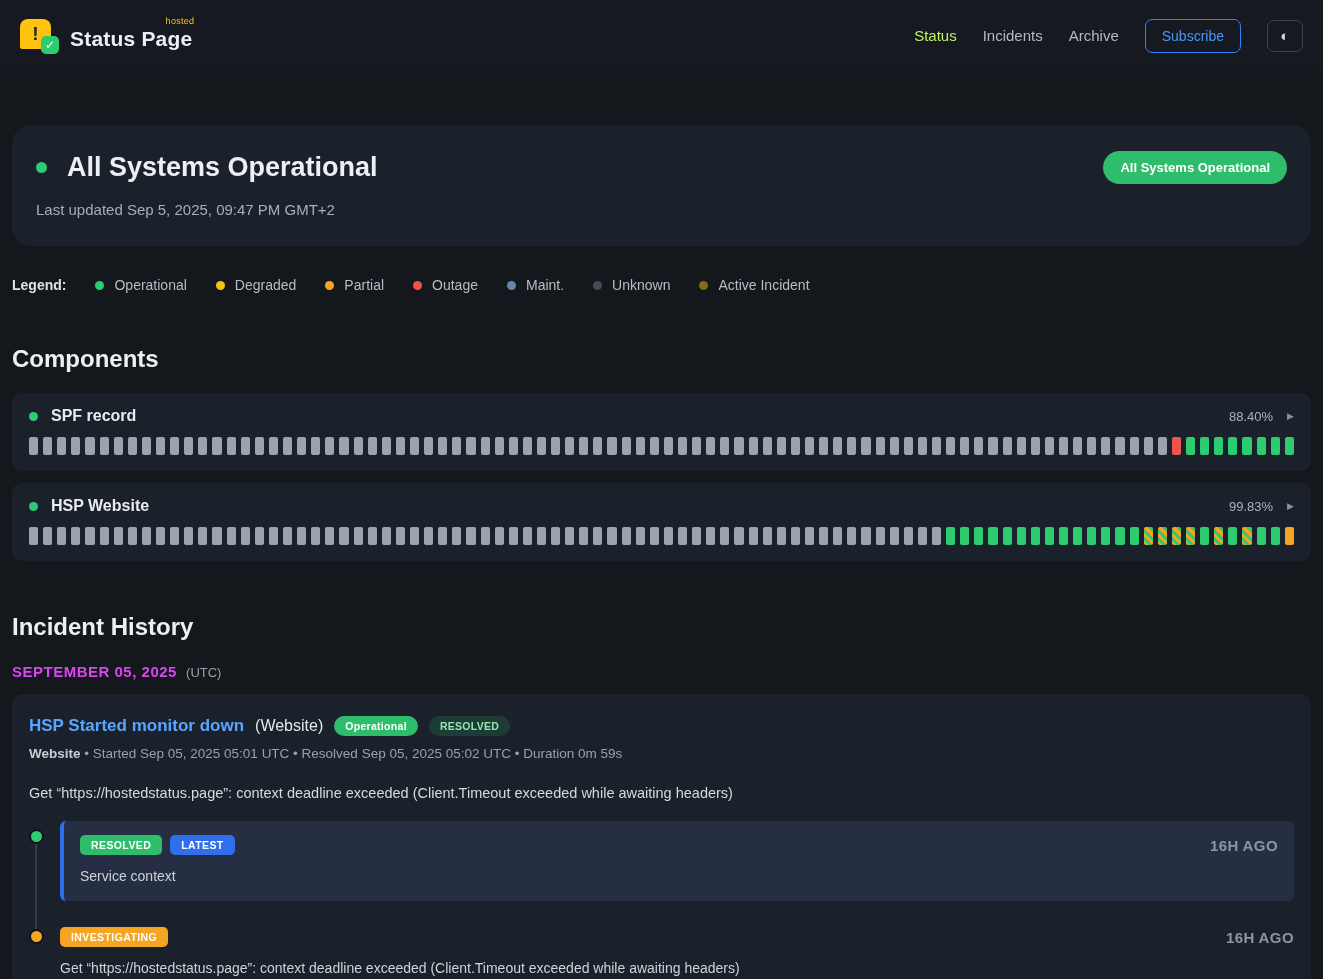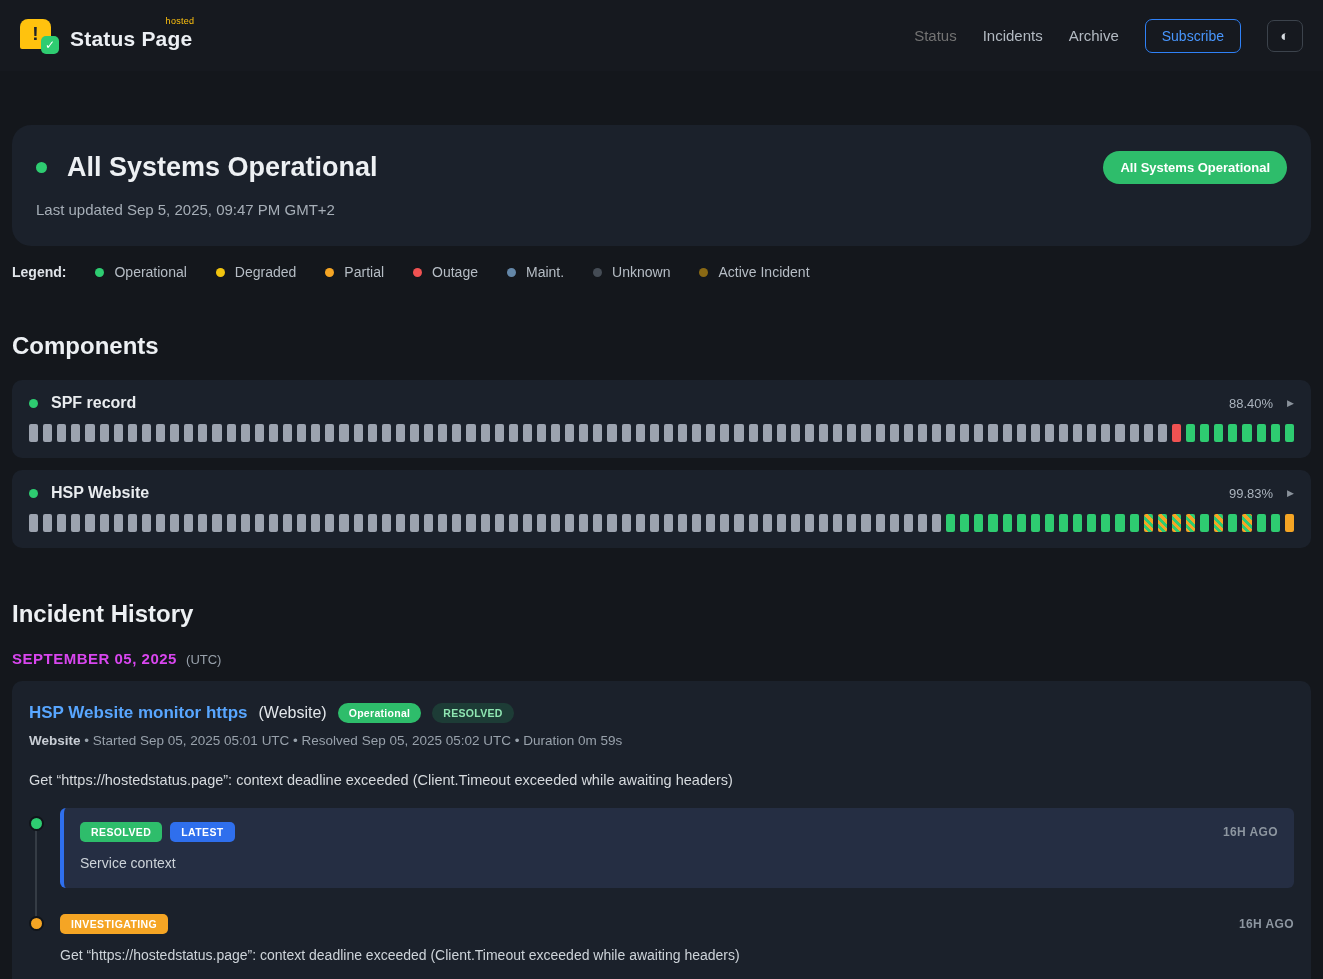--- a/index.html
+++ b/index.html
@@ -20,34 +20,34 @@
   .topbar{height:71px;background:var(--header-bg);display:flex;align-items:center;justify-content:space-between;padding:0 20px;}
   .brand{display:flex;align-items:center;gap:10px;cursor:pointer;}
   .logo{width:40px;height:40px;position:relative;flex-shrink:0;}
   .logo-bubble{position:absolute;left:0;top:3px;width:31px;height:30px;background:var(--brand-yellow);border-radius:8px 8px 8px 2px;color:#20242a;font-weight:bold;font-size:19px;display:flex;align-items:center;justify-content:center;}
   .logo-check{position:absolute;right:1px;bottom:2px;width:18px;height:18px;background:var(--operational-green);border-radius:5px;color:#fff;font-size:12px;font-weight:bold;display:flex;align-items:center;justify-content:center;}
   .brand-text{position:relative;padding-top:7px;}
   .brand-hosted{position:absolute;top:-4px;right:-2px;font-size:9px;color:var(--brand-yellow);letter-spacing:.3px;}
   .brand-name{font-size:21px;font-weight:700;color:#eceff3;letter-spacing:.2px;}
   .nav{display:flex;align-items:center;gap:26px;}
   .nav-link{font-size:15px;color:#b3bac2;text-decoration:none;cursor:pointer;}
-  .nav-link.active{color:#737373;}
+  .nav-link.active{color:#bef264;}
   .subscribe-btn{background:transparent;border:1px solid var(--accent-blue);color:#4896fd;font-size:14px;padding:8px 16px;border-radius:7px;cursor:pointer;font-family:inherit;}
   .theme-toggle{background:transparent;border:1px solid #3c434c;color:#d6dbe0;width:36px;height:32px;border-radius:7px;font-size:15px;display:flex;align-items:center;justify-content:center;cursor:pointer;}
   
   .container{padding:0 12px 11px;}
   
   .banner{margin-top:54px;background:var(--card-bg);border-radius:19px;padding:26px 24px 28px;}
   .banner-top{display:flex;align-items:center;}
   .status-dot-lg{width:11px;height:11px;border-radius:50%;margin-right:20px;flex-shrink:0;}
   .banner-title{font-size:27px;font-weight:600;color:#edf0f3;}
   .banner-badge{margin-left:auto;background:var(--badge-green);color:#fff;font-size:13px;font-weight:700;padding:9px 17px;border-radius:18px;white-space:nowrap;}
   .banner-sub{margin-top:17px;font-size:15px;color:#a6aeb7;}
   
-  .legend{display:flex;align-items:center;margin-top:18px;font-size:14px;gap:29px;flex-wrap:wrap;}
+  .legend{display:flex;align-items:center;margin-top:31px;font-size:14px;gap:29px;flex-wrap:wrap;}
   .legend-label{font-weight:700;color:#dfe3e8;}
   .legend-item{display:flex;align-items:center;gap:10px;color:#b6bdc5;}
   .legend-dot{width:9px;height:9px;border-radius:50%;flex-shrink:0;}
   
   .section-title{margin-top:52px;font-size:24px;font-weight:600;color:#edf0f3;}
   .comp-card{margin-top:20px;background:var(--card-bg);border-radius:10px;padding:14px 17px 16px;}
   .comp-card + .comp-card{margin-top:12px;}
   .comp-head{display:flex;align-items:center;}
   .comp-dot{width:9px;height:9px;border-radius:50%;margin-right:13px;flex-shrink:0;}
   .comp-name{font-size:16px;font-weight:700;color:#e9ecef;}
@@ -83,21 +83,21 @@
   .update-dot{width:15px;height:15px;border-radius:50%;flex-shrink:0;border:2px solid #10141a;position:relative;z-index:1;}
   .update .update-dot{margin-top:8px;}
   .update:last-child .update-dot{margin-top:4px;}
   .update-box{flex:1;background:var(--highlight-box-bg);border-left:4px solid #2f6fed;border-radius:6px;padding:14px 16px 17px;}
   .update-plain{flex:1;padding-top:2px;}
   .update-badges{display:flex;align-items:center;gap:8px;}
   .tbadge{font-size:10.5px;font-weight:700;letter-spacing:.4px;padding:4px 11px;border-radius:5px;color:#fff;white-space:nowrap;}
   .tbadge-resolved{background:var(--badge-green);}
   .tbadge-latest{background:#2f6fed;}
   .tbadge-investigating{background:var(--partial-orange);}
-  .update-time{margin-left:auto;font-size:12px;font-weight:700;color:#8d96a0;letter-spacing:.4px;}
+  .update-time{margin-left:auto;font-size:15px;font-weight:700;color:#8d96a0;letter-spacing:.4px;}
   .update-msg{margin-top:13px;font-size:14px;color:#cdd3d9;}
 </style>
 </head>
 <body>
 
 <header class="topbar">
   <div class="brand">
     <div class="logo">
       <span class="logo-bubble">!</span>
       <span class="logo-check">✓</span>
@@ -370,21 +370,21 @@
   </section>
 
   <h2 class="section-title">Incident History</h2>
   <div class="date-row">
     <span class="date-main">SEPTEMBER 05, 2025</span>
     <span class="date-utc">(UTC)</span>
   </div>
 
   <section class="incident-card">
     <div class="incident-title-row">
-      <a class="incident-link">HSP Website monitor https</a>
+      <a class="incident-link">HSP Started monitor down</a>
       <span class="incident-component">(Website)</span>
       <span class="badge badge-operational">Operational</span>
       <span class="badge badge-resolved-muted">RESOLVED</span>
     </div>
     <div class="incident-meta">
       <b>Website</b><span> • Started Sep 05, 2025 05:01 UTC • Resolved Sep 05, 2025 05:02 UTC • Duration 0m 59s</span>
     </div>
     <div class="incident-desc">Get “https://hostedstatus.page”: context deadline exceeded (Client.Timeout exceeded while awaiting headers)</div>
 
     <div class="timeline">

